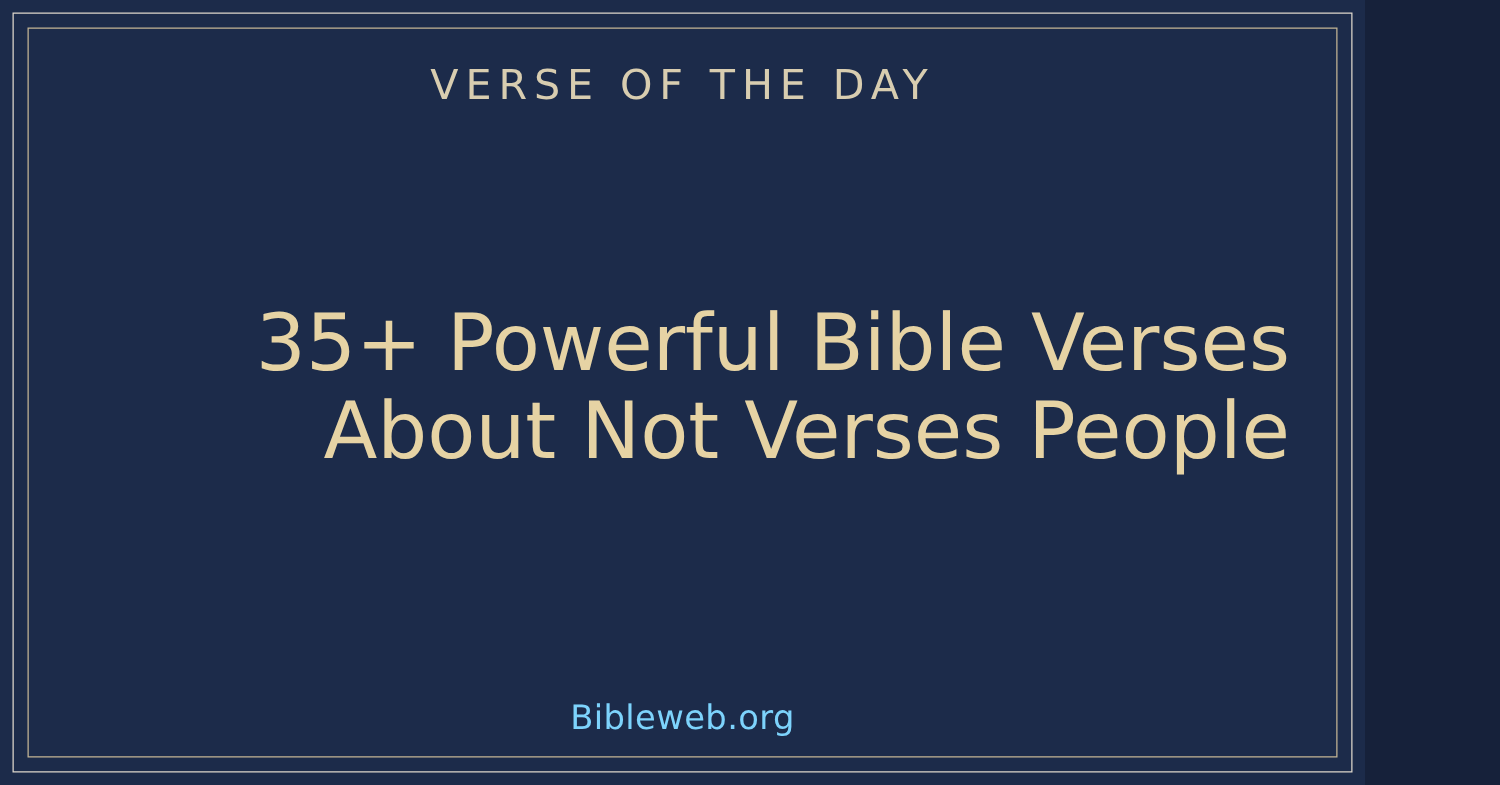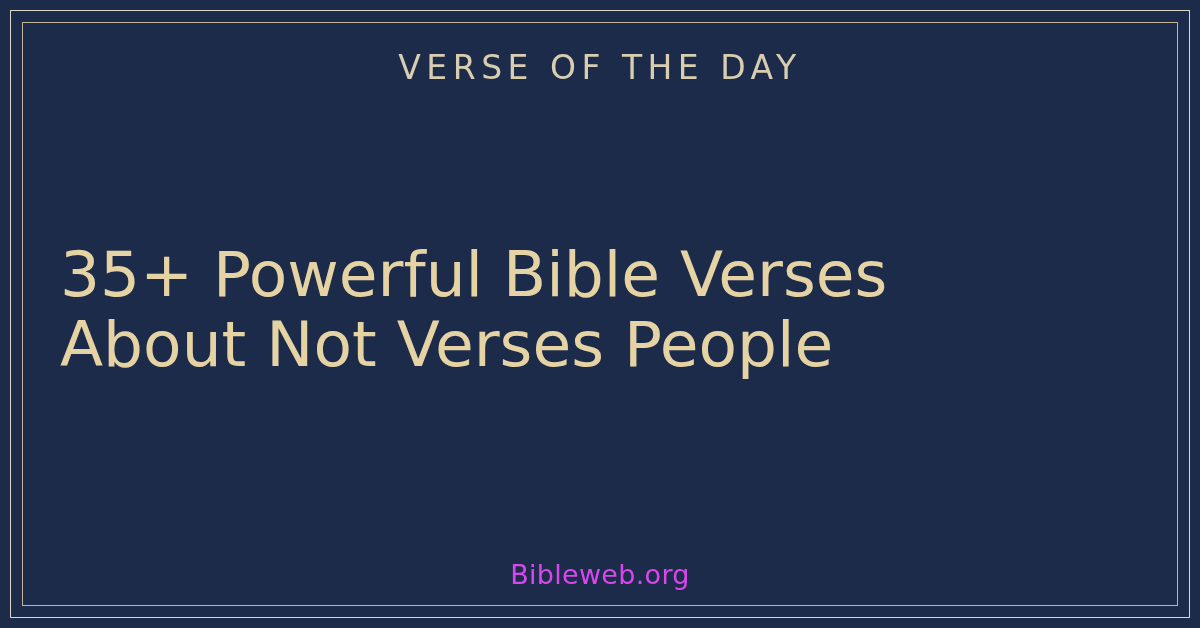--- a/index.html
+++ b/index.html
@@ -4,21 +4,21 @@
 <title>Verse of the Day</title>
 <style>
   html, body {
     margin: 0;
     padding: 0;
     background: #16213a;
   }
 
   .canvas {
     position: relative;
-    width: 1200px;
+    width: 1092px;
     height: 628px;
     background: #1c2b4a;
     overflow: hidden;
     font-family: "DejaVu Sans", "Liberation Sans", sans-serif;
     -webkit-font-smoothing: antialiased;
   }
 
   
   .frame-outer {
     position: absolute;
@@ -54,21 +54,21 @@
     color: #d8cdb0;
     white-space: nowrap;
   }
 
   
   .headline-wrap {
     position: absolute;
     left: 60px;
     right: 60px;
     top: 240px;
-    text-align: left;
+    text-align: right;
   }
 
   .headline {
     font-size: 63px;
     line-height: 70px;
     color: #e6d3a4;
     letter-spacing: 0px;
     margin: 0;
     font-weight: normal;
   }
@@ -80,21 +80,21 @@
 
   
   .footer {
     position: absolute;
     left: 0;
     right: 0;
     top: 557px;
     text-align: center;
     font-size: 27px;
     line-height: 36px;
-    color: #d946ef;
+    color: #7dd3fc;
     letter-spacing: 0.3px;
     white-space: nowrap;
   }
 </style>
 </head>
 <body>
 
 <div class="canvas">
 
   <div class="frame-outer"></div>

